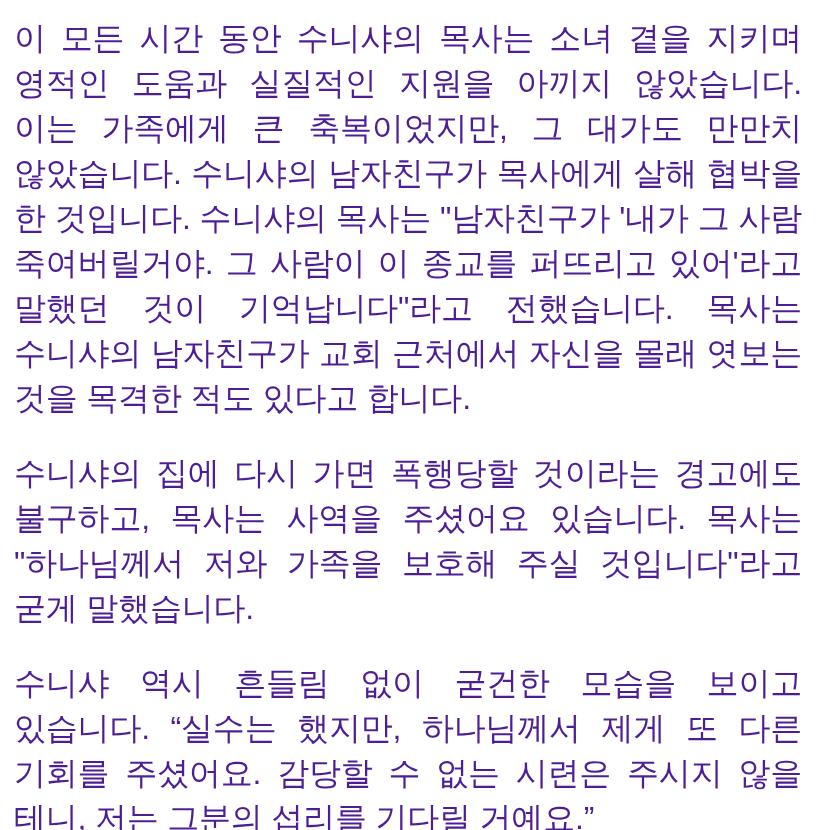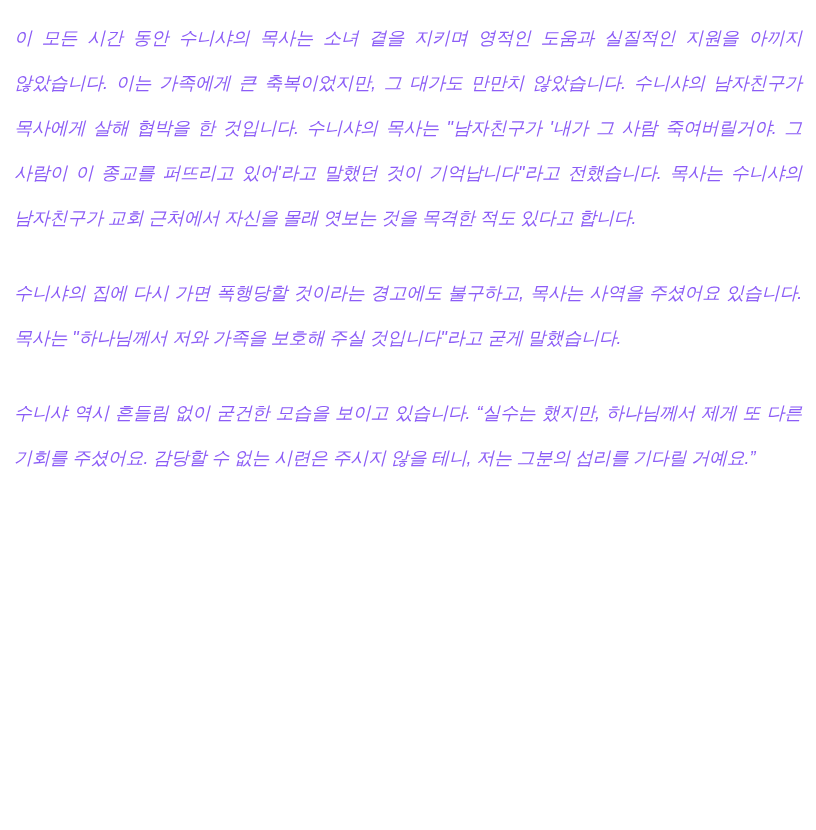--- a/index.html
+++ b/index.html
@@ -15,28 +15,27 @@
     font-family: "Liberation Sans", "DejaVu Sans", sans-serif;
     color: #111111;
   }
   .article {
     box-sizing: border-box;
     width: 816px;
     padding: 16px 14px 0 14px;
   }
   .para {
     margin: 0 0 30px 0;
-    font-size: 18px;
+    font-size: 32px;
     line-height: 45px;
     text-align: justify;
     text-justify: inter-word;
     letter-spacing: -0.2px;
     word-break: keep-all;
-    color: #8b5cf6;
-    font-style: italic;
+    color: #4c1d95;
   }
   .para:last-child {
     margin-bottom: 0;
   }
   .para.last-line-left {
     text-align: justify;
   }
 </style>
 </head>
 <body>

